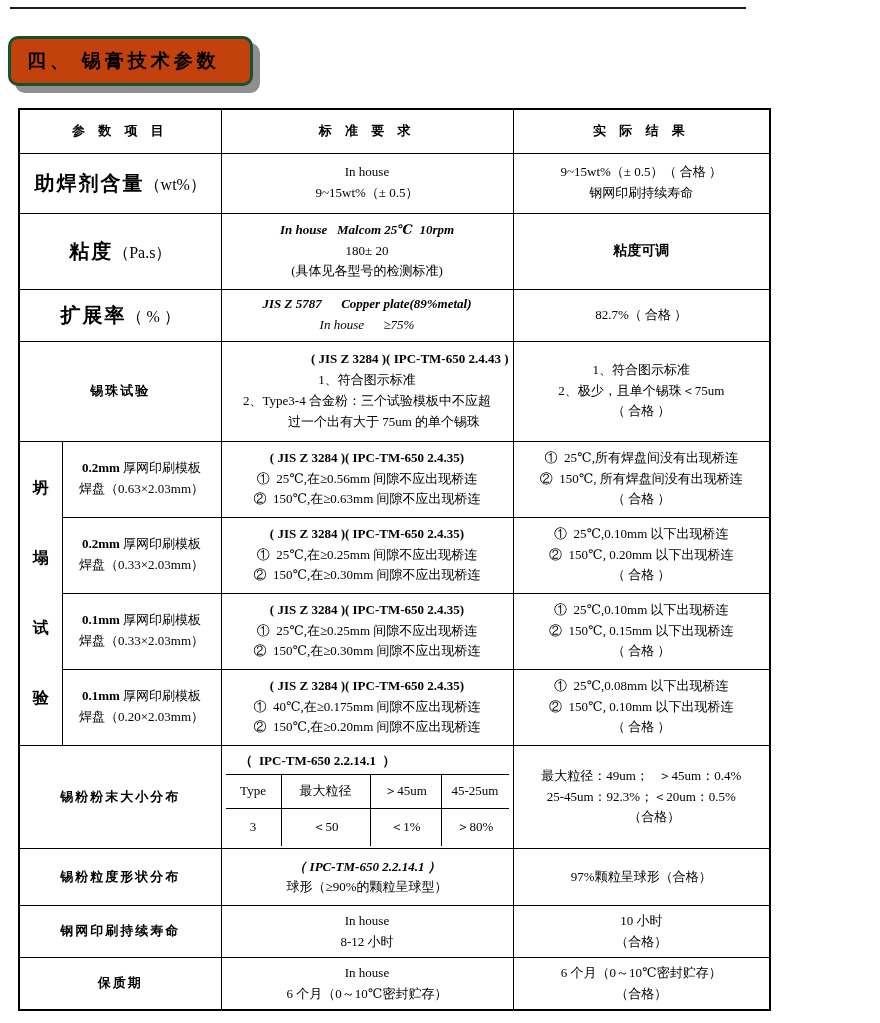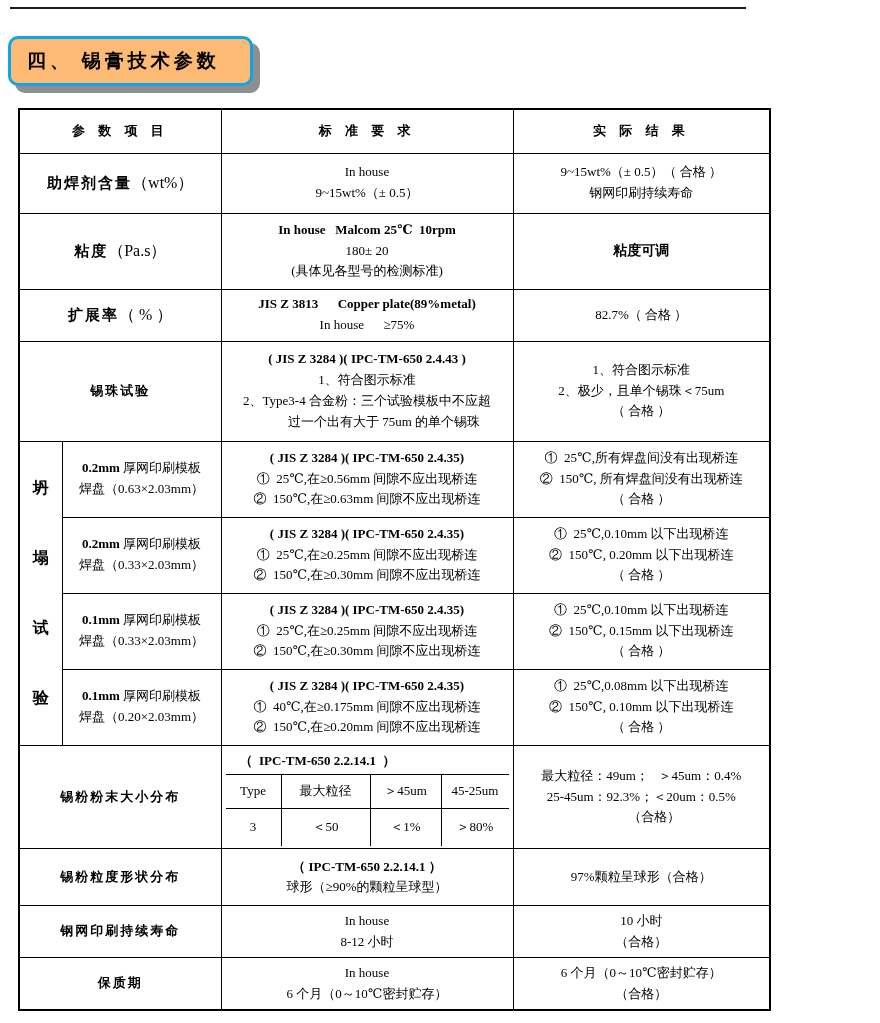--- a/index.html
+++ b/index.html
@@ -5,40 +5,40 @@
   html,body { margin:0; padding:0; background:#ffffff; }
   body {
     width:880px; height:1023px; position:relative; overflow:hidden;
     font-family:"Liberation Serif","DejaVu Serif",serif; color:#000;
   }
   .top-rule {
     position:absolute; left:10px; top:7px; width:736px; height:2px; background:#1a1a1a;
   }
   .title-box {
     position:absolute; left:8px; top:36px;
-    background:#fdba74; border:3px solid #0ea5e9; border-radius:10px;
+    background:#c2410c; border:3px solid #14532d; border-radius:10px;
     box-shadow:7px 7px 0 #8f8f8f;
     padding:9px 30px 9px 16px;
     font-size:19px; font-weight:bold; letter-spacing:4px;
     font-family:"Liberation Serif","DejaVu Serif",serif;
   }
   table.main {
     position:absolute; left:18px; top:108px;
     border-collapse:collapse; table-layout:fixed; width:751px;
     border:2px solid #000;
   }
   table.main td {
     border:1px solid #000; padding:2px 4px; text-align:center; vertical-align:middle;
     font-size:13px; line-height:1.6;
   }
   td.hdr { font-size:16px; font-weight:bold; letter-spacing:5px; }
-  .param { font-weight:bold; font-size:15px; letter-spacing:2px; }
+  .param { font-weight:bold; font-size:20px; letter-spacing:2px; }
   .unit  { font-weight:normal; font-size:16px; letter-spacing:0; }
   .b     { font-weight:bold; }
-  .pre   { white-space:pre-wrap; }
+  .pre   { white-space:pre-wrap;font-style:italic; }
   .left  { text-align:left; padding-left:8px; }
   td.items { text-align:left; padding-left:8px; }
   td.items .line { white-space:pre-wrap; }
   td.items .title { font-weight:bold; }
   .verdict { text-align:center; }
   .indent1 { padding-left:34px; }
   .vertcell { vertical-align:middle; }
   .vertwrap {
     display:flex; flex-direction:column; justify-content:space-around; align-items:center;
     height:280px; font-weight:bold; font-size:16px;
@@ -106,30 +106,30 @@
       <div>(具体见各型号的检测标准)</div>
     </td>
     <td class="b" style="font-size:14px">粘度可调</td>
   </tr>
 
   <tr style="height:52px">
     <td colspan="2">
       <span class="param">扩展率</span><span class="unit">（ % ）</span>
     </td>
     <td>
-      <div class="b pre">JIS Z 3813      Copper plate(89%metal)</div>
+      <div class="b pre">JIS Z 5787      Copper plate(89%metal)</div>
       <div class="pre">In house      ≥75%</div>
     </td>
     <td>82.7%（ 合格 ）</td>
   </tr>
 
   <tr style="height:100px">
     <td colspan="2" class="param">锡珠试验</td>
     <td class="items">
-      <div class="title" style="text-align:center">( JIS Z 3284 )( IPC-TM-650 2.4.43 )</div>
+      <div class="title" style="text-align:right">( JIS Z 3284 )( IPC-TM-650 2.4.43 )</div>
       <div class="line">1、符合图示标准</div>
       <div class="line">2、Type3-4 合金粉：三个试验模板中不应超</div>
       <div class="line indent1">过一个出有大于 75um 的单个锡珠</div>
     </td>
     <td>
       <div>1、符合图示标准</div>
       <div>2、极少，且单个锡珠＜75um</div>
       <div>（ 合格 ）</div>
     </td>
   </tr>

